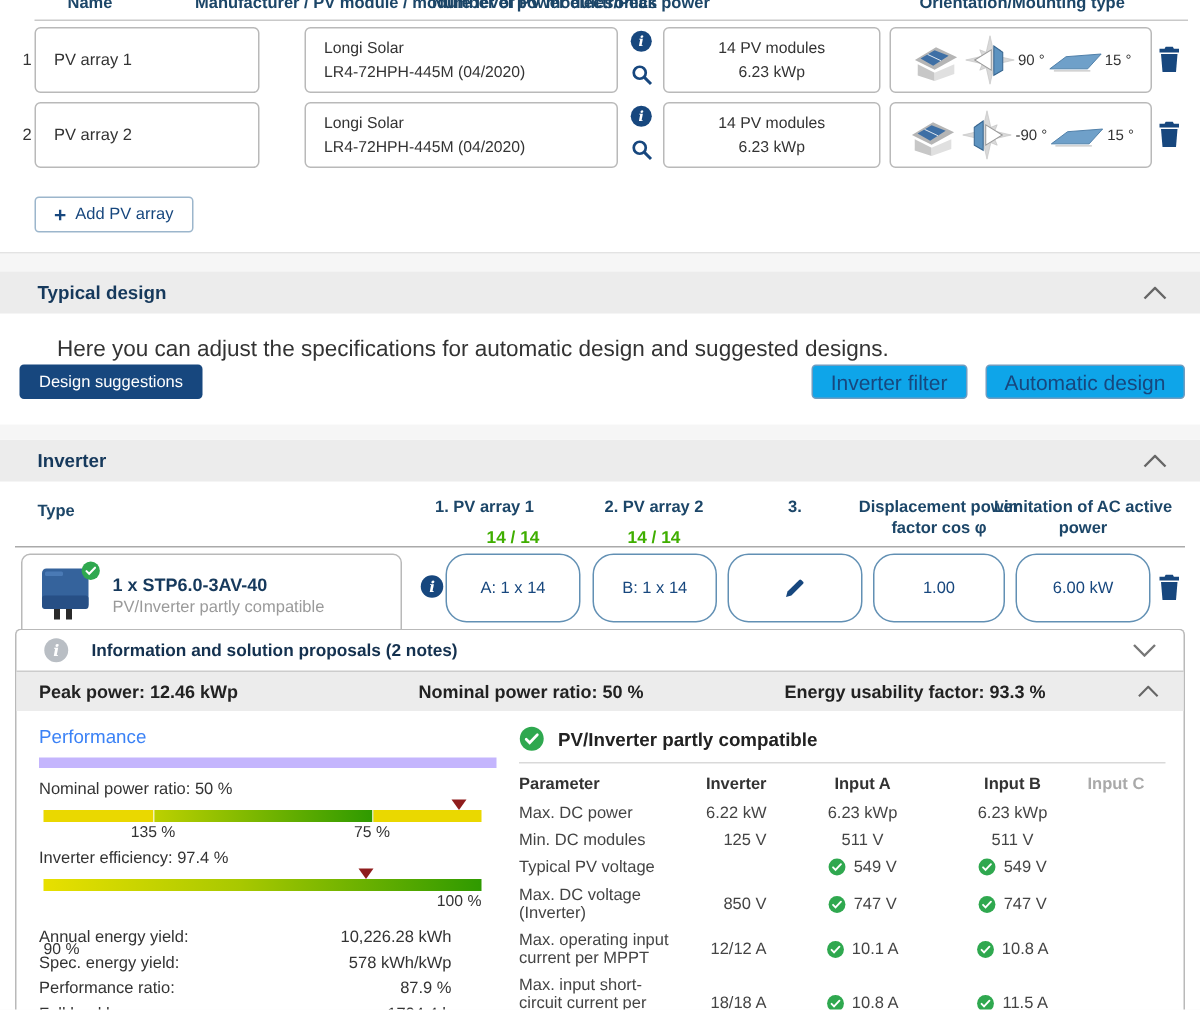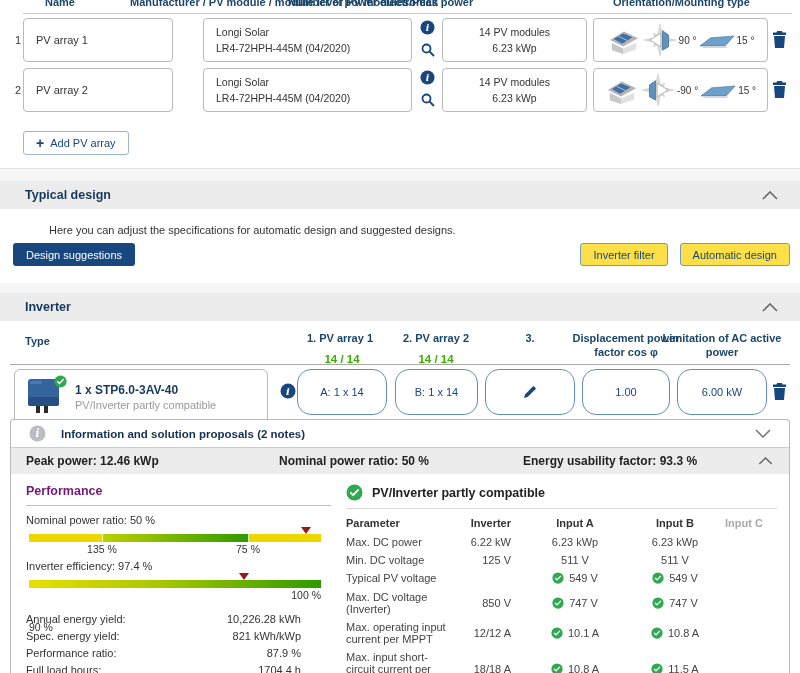--- a/index.html
+++ b/index.html
@@ -28,24 +28,24 @@
     background:#fff;border:1px solid #9cb6cc;border-radius:3px;color:#17477e;font-size:11px;padding:0 12px;cursor:pointer;font-family:inherit;}
   .plus{font-size:14px;font-weight:bold;line-height:1;}
   .gap12{height:12px;} .gap10{height:10px;}
   
   .sec-head{height:28px;background:#ececec;display:flex;align-items:center;justify-content:space-between;padding:0 22px 0 25px;}
   .sec-title{font-size:12.5px;font-weight:bold;color:#16395c;}
   .chev{background:none;border:none;padding:0;cursor:pointer;display:flex;}
   
   .card2{height:102px;}
   .c2-body{position:relative;height:74px;}
-  .desc{position:absolute;left:25px;top:15px;font-size:11px;color:#333;padding-left:24px;}
+  .desc{position:absolute;left:14px;top:15px;font-size:15px;color:#333;padding-left:24px;}
   .btn-fill{position:absolute;left:13px;top:34px;height:23px;background:#17477e;color:#fff;border:none;border-radius:3px;font-size:11px;padding:0 13px;cursor:pointer;font-family:inherit;}
   .btn-group{position:absolute;right:10px;top:34px;display:flex;gap:12px;}
-  .btn-line{height:23px;background:#fde047;border:1px solid #6f9cc0;border-radius:3px;color:#17477e;font-size:11px;padding:0 12px;cursor:pointer;font-family:inherit;}
+  .btn-line{height:23px;background:#0ea5e9;border:1px solid #6f9cc0;border-radius:3px;color:#17477e;font-size:14px;padding:0 12px;cursor:pointer;font-family:inherit;}
   
   .card3{height:381px;overflow:hidden;}
   .c3-body{position:relative;height:353px;}
   .type-label{position:absolute;left:25px;top:14px;font-size:11px;font-weight:bold;color:#1c4668;}
   .colhead{position:absolute;top:11px;width:120px;margin-left:-60px;text-align:center;font-size:11px;font-weight:bold;color:#1c4668;line-height:1.25;}
   .colcount{position:absolute;top:32px;width:120px;margin-left:-60px;text-align:center;font-size:11.5px;font-weight:bold;color:#3fae00;}
   .type-rule{position:absolute;top:43px;left:10px;right:10px;border-top:1px solid #aaa;}
   .inv-box{position:absolute;left:14px;top:48px;width:254px;height:56px;border:1px solid #b9b9b9;border-radius:6px;box-sizing:border-box;display:flex;align-items:center;gap:10px;padding:0 8px;background:#fff;}
   .inv-pic{position:relative;width:42px;height:42px;flex:0 0 auto;}
   .badge{position:absolute;top:-2px;right:-2px;}
@@ -62,21 +62,21 @@
   .info-bar{height:27px;display:flex;align-items:center;gap:15px;padding:0 18px 0 18px;border-bottom:1px solid #ccc;cursor:pointer;}
   .info-bar-label{font-size:11.5px;font-weight:bold;color:#14314f;}
   .info-bar .chev{margin-left:auto;}
   .summary{position:relative;height:26px;background:#ececec;font-size:12px;font-weight:bold;color:#222;}
   .summary span{position:absolute;top:0;line-height:26px;white-space:nowrap;}
   .sum-peak{left:15px;} .sum-npr{left:268px;} .sum-euf{left:512px;}
   .summary .chev{position:absolute;right:16px;top:9px;}
   .detail{position:relative;height:202px;}
   
   .left-col{position:absolute;left:15px;top:10px;width:305px;}
-  .blk-title{font-size:12.5px;font-weight:bold;color:#701a75;padding-bottom:7px;border-bottom:1px solid #c4b5fd;}
+  .blk-title{font-size:12.5px;font-weight:normal;color:#3b82f6;padding-bottom:7px;border-bottom:7px solid #c4b5fd;}
   .g-label{margin-top:8px;font-size:11px;color:#333;}
   .bar-wrap{position:relative;height:16px;margin-top:1px;width:292px;margin-left:3px;}
   .marker{position:absolute;top:0;width:0;height:0;border-left:5px solid transparent;border-right:5px solid transparent;border-top:7px solid #8f1d1d;}
   .bar{position:absolute;top:7px;left:0;right:0;height:8px;}
   .bar1{background:linear-gradient(90deg,#ead800 0%,#ead800 25%,#bcd000 25.4%,#2f9a00 75%,#ead800 75.4%,#ead800 100%);}
   .bar2{background:linear-gradient(90deg,#e8e000,#a8c800 45%,#2f9a00);}
   .bdiv{position:absolute;top:7px;width:1px;height:8px;background:rgba(255,255,255,.7);}
   .ticks{position:relative;height:14px;font-size:10.5px;color:#333;width:292px;margin-left:3px;}
   .ticks span{position:absolute;top:0;}
   .t-135{left:25%;transform:translateX(-50%);} .t-75{left:75%;transform:translateX(-50%);}
@@ -237,21 +237,21 @@
   <div class="sec-head">
     <span class="sec-title">Inverter</span>
     <button class="chev">
         <svg width="16" height="9" viewBox="0 0 16 9">
           <polyline points="1,8 8,1 15,8" fill="none" stroke="#666" stroke-width="1.6"></polyline>
         </svg>
       </button>
   </div>
   <div class="c3-body">
     <div class="type-label">Type</div>
-    <div class="colhead" style="left:340px">1. PV array 1</div>
+    <div class="colhead" style="left:323px">1. PV array 1</div>
     <div class="colcount" style="left:342px">14 / 14</div>
     <div class="colhead" style="left:436px">2. PV array 2</div>
     <div class="colcount" style="left:436px">14 / 14</div>
     <div class="colhead" style="left:530px">3.</div>
     <div class="colhead" style="left:626px">Displacement power factor cos φ</div>
     <div class="colhead" style="left:722px">Limitation of AC active power</div>
     <div class="type-rule"></div>
 
     <div class="inv-box">
       <div class="inv-pic">
@@ -337,21 +337,21 @@
             <span class="t-90">90 %</span>
             <span class="t-100">100 %</span>
           </div>
           <div class="stats">
             <div class="stat-row">
                 <span class="stat-label">Annual energy yield:</span>
                 <span class="stat-value">10,226.28 kWh</span>
               </div>
             <div class="stat-row">
                 <span class="stat-label">Spec. energy yield:</span>
-                <span class="stat-value">821 kWh/kWp</span>
+                <span class="stat-value">578 kWh/kWp</span>
               </div>
             <div class="stat-row">
                 <span class="stat-label">Performance ratio:</span>
                 <span class="stat-value">87.9 %</span>
               </div>
             <div class="stat-row">
                 <span class="stat-label">Full load hours:</span>
                 <span class="stat-value">1704.4 h</span>
               </div>
 
@@ -372,21 +372,21 @@
             <div class="ct-cell ct-head ct-center">Input A</div>
             <div class="ct-cell ct-head ct-center">Input B</div>
             <div class="ct-cell ct-head ct-gray">Input C</div>
 
             <div class="ct-cell">Max. DC power</div>
             <div class="ct-cell ct-right">6.22 kW</div>
             <div class="ct-cell ct-center">6.23 kWp</div>
             <div class="ct-cell ct-center">6.23 kWp</div>
             <div class="ct-cell"></div>
 
-            <div class="ct-cell">Min. DC voltage</div>
+            <div class="ct-cell">Min. DC modules</div>
             <div class="ct-cell ct-right">125 V</div>
             <div class="ct-cell ct-center">511 V</div>
             <div class="ct-cell ct-center">511 V</div>
             <div class="ct-cell"></div>
 
             <div class="ct-cell">Typical PV voltage</div>
             <div class="ct-cell ct-right"></div>
             <div class="ct-cell ct-center">
                 <svg width="12" height="12" viewBox="0 0 16 16">
                   <circle cx="8" cy="8" r="7.5" fill="#2fa84f"></circle>

